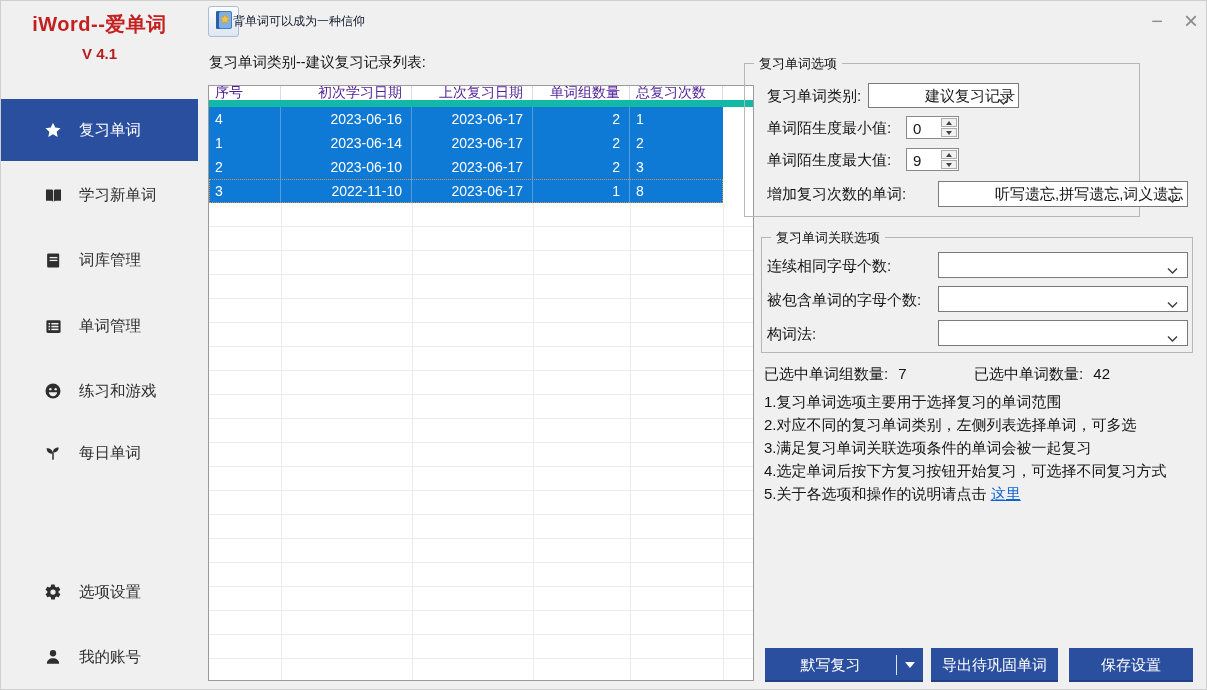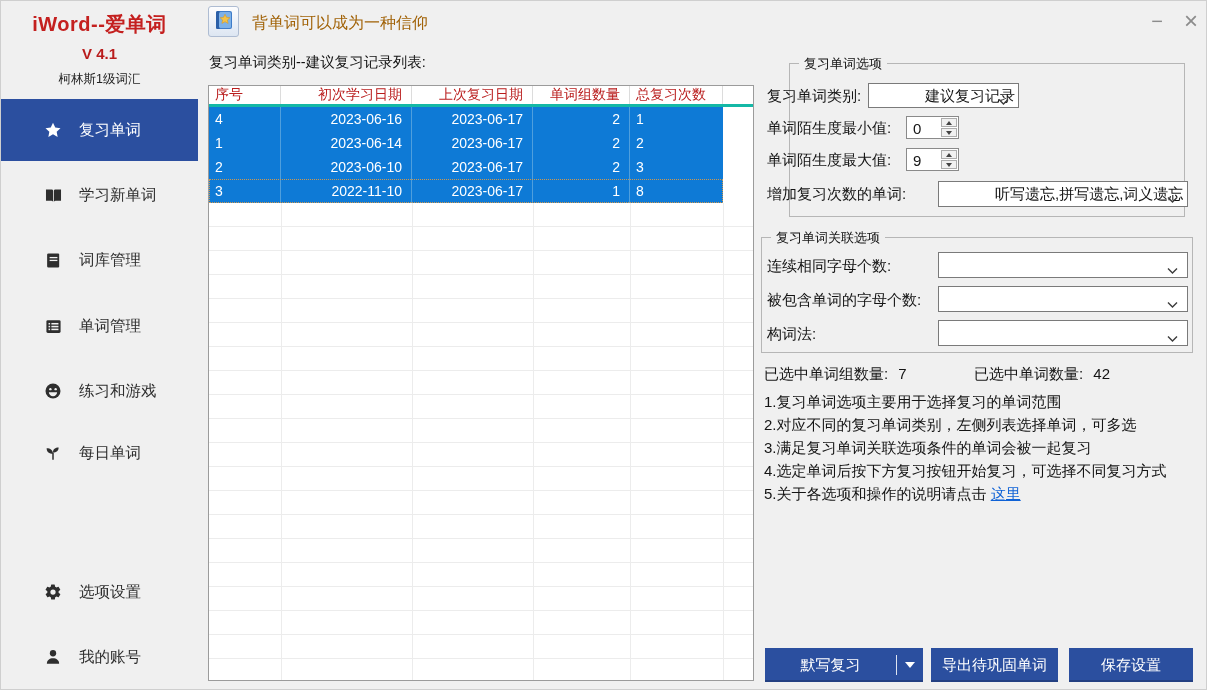--- a/index.html
+++ b/index.html
@@ -11,43 +11,43 @@
   .brand { position:absolute; left:0; top:10px; width:197px; text-align:center; }
   .brand-title { color:#c4201f; font-weight:bold; font-size:20px; letter-spacing:0.5px; }
   .brand-version { color:#b91c1c; font-weight:bold; font-size:15px; margin-top:7px; }
   .brand-sub { color:#222; font-size:12.5px; margin-top:9px; }
 
   
   .motto-btn { position:absolute; left:207px; top:5px; width:31px; height:31px;
     border:1px solid #aebcd2; border-radius:3px;
     background:linear-gradient(#fdfdfe,#dde6f2);
     display:flex; align-items:center; justify-content:center; cursor:pointer; }
-  .motto-text { position:absolute; left:251px; top:12px; font-size:16px; color:#a16207; }
+  .motto-text { position:absolute; left:232px; top:12px; font-size:12px; color:#0f172a; }
 
   
   .win-btn { position:absolute; top:4px; width:32px; height:32px; display:flex; align-items:center;
     justify-content:center; color:#8c8c8c; cursor:pointer; }
   .win-min { left:1140px; font-size:20px; }
   .win-close { left:1174px; font-size:24px; font-weight:300; }
 
   
   .side-item { position:absolute; left:0; width:197px; height:34px; display:flex; align-items:center;
     color:#2e2e2e; font-size:15.5px; cursor:pointer; }
   .side-item .ic { position:absolute; left:42px; width:20px; height:20px; display:flex; align-items:center; justify-content:center; }
   .side-item .lbl { position:absolute; left:78px; white-space:nowrap; }
   .side-item.active { background:#2b4f9f; color:#fff; }
   .side-item svg { fill:currentColor; }
 
   
   .list-title { position:absolute; left:208px; top:52px; font-size:14.5px; color:#111; }
   .word-table { position:absolute; left:207px; top:84px; width:546px; height:596px;
     background:#fff; border:1px solid #9b9b9b; }
   .thead { position:absolute; left:0; top:0; width:100%; height:21px; display:grid;
-    grid-template-columns:72px 131px 121px 97px 93px 1fr; font-size:14px; color:#b91c1c;
-    border-bottom:3px solid #14b8a6; background:#fff; }
+    grid-template-columns:72px 131px 121px 97px 93px 1fr; font-size:14px; color:#4c1d95;
+    border-bottom:7px solid #14b8a6; background:#fff; }
   .thead > div { border-right:1px solid #dcdcdc; display:flex; align-items:center; overflow:hidden; white-space:nowrap; }
   .thead > div:last-child { border-right:none; }
   .tbody { position:absolute; left:0; top:21px; right:0; bottom:0;
     background:repeating-linear-gradient(to bottom, transparent 0 23px, #ececec 23px 24px); }
   .vline { position:absolute; top:0; bottom:0; width:1px; background:#ececec; }
   .trow { position:absolute; left:0; width:100%; height:24px; display:grid;
     grid-template-columns:72px 131px 121px 97px 93px 1fr; font-size:14px; color:#fff; cursor:default; }
   .trow > div { display:flex; align-items:center; overflow:hidden; white-space:nowrap; }
   .trow .sel { background:#0e7ad6; border-right:1px solid #4f9fdd; }
   .trow .sel:nth-child(5) { border-right:none; }
@@ -87,21 +87,20 @@
   .arrow-dn { width:0; height:0; border-left:5px solid transparent; border-right:5px solid transparent; border-top:6px solid #fff; }
 </style>
 </head>
 <body>
 
 <div id="app">
 
   <div class="brand">
     <div class="brand-title">iWord--爱单词</div>
     <div class="brand-version">V 4.1</div>
-    <div class="brand-sub">柯林斯1级词汇</div>
   </div>
 
   <div class="motto-btn">
     <span>
       <svg width="22" height="22" viewBox="0 0 22 22">
         <rect x="3" y="2" width="16" height="18" rx="2" fill="#3f7cc8"></rect>
         <rect x="3" y="2" width="4" height="18" rx="1.5" fill="#2a5fa8"></rect>
         <rect x="6" y="3" width="12" height="16" rx="1.5" fill="#7db1e8"></rect>
         <path d="M12 5.2l1.5 3.1 3.4.4-2.5 2.3.7 3.4-3.1-1.7-3.1 1.7.7-3.4-2.5-2.3 3.4-.4z" fill="#f5c244" stroke="#d49a28" stroke-width="0.6"></path>
       </svg>
@@ -245,21 +244,21 @@
         <div class="sel cr">2022-11-10</div>
         <div class="sel cr">2023-06-17</div>
         <div class="sel cr">1</div>
         <div class="sel cl">8</div>
         <div class="filler"></div>
         <div class="focus-rect"></div>
       </div>
     </div>
   </div>
 
-  <div class="groupbox" style="left:788px; top:62px; width:396px; height:154px;">
+  <div class="groupbox" style="left:743px; top:62px; width:396px; height:154px;">
     <span class="legend">复习单词选项</span>
   </div>
   <div class="plabel" style="left:766px; top:86px;">复习单词类别:</div>
   <div class="combo" style="left:867px; top:82px; width:151px; height:25px;">
     <span class="val">建议复习记录</span>
     <span class="chev">
       <svg width="11" height="8" viewBox="0 0 11 8">
           <polyline points="1,1.5 5.5,6 10,1.5" fill="none" stroke="#3c3c3c" stroke-width="1.4"></polyline>
         </svg>
     </span>

